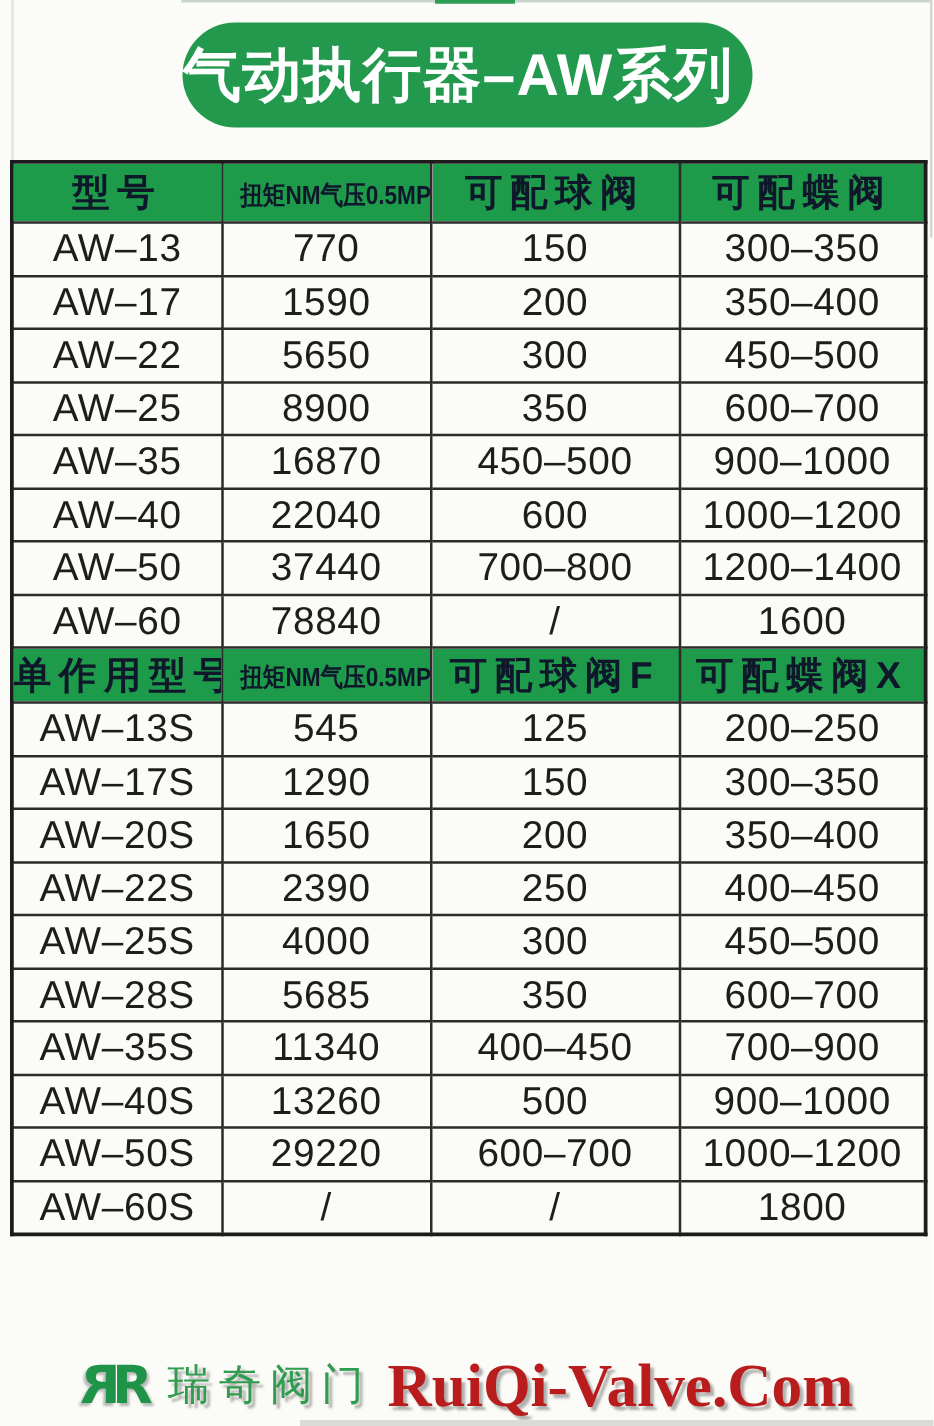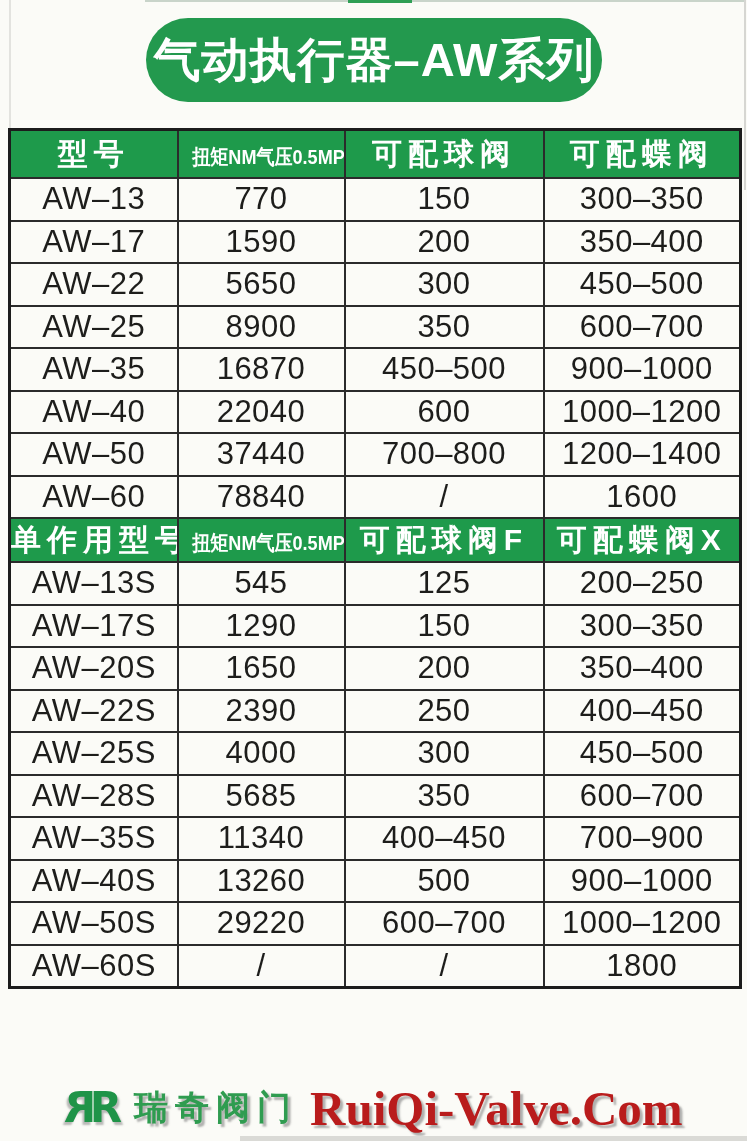--- a/index.html
+++ b/index.html
@@ -14,21 +14,21 @@
   .artifact-top-line{position:absolute;left:145px;top:0;width:600px;height:2px;background:#c9d4ca;}
   .artifact-top-line-green{position:absolute;left:348px;top:0;width:64px;height:3px;background:#2f9f55;}
   .artifact-left-tick{position:absolute;left:9px;top:0;width:2px;height:128px;background:#e3e3df;}
   .artifact-right-tick{position:absolute;right:1px;top:0;width:2px;height:190px;background:#d6d6d2;}
   .artifact-bottom-bar{position:absolute;left:240px;right:0;bottom:0;height:5px;background:#dadad6;}
 
   
   .banner{
     position:absolute;left:146px;top:18px;width:456px;height:84px;
     background:#23994e;border-radius:44px;
-    display:flex;align-items:center;justify-content:center;
+    display:flex;align-items:center;justify-content:flex-start;
   }
   .banner-text{
     color:#ffffff;font-size:47px;font-weight:bold;letter-spacing:1px;white-space:nowrap;
   }
 
   
   table.spec{
     position:absolute;left:8px;top:128px;width:731px;
     border-collapse:collapse;table-layout:fixed;
     border:3px solid #1c1c1c;
@@ -37,21 +37,21 @@
     border:2px solid #2b2b2b;
     text-align:center;vertical-align:middle;
     padding:0;overflow:hidden;white-space:nowrap;
   }
   table.spec td{
     height:40.5px;
     font-size:31px;color:#1d1d1b;
     letter-spacing:0.5px;
   }
   tr.head th{
-    background:#1e9a4b;color:#ffffff;
+    background:#1e9a4b;color:#0f172a;
     font-weight:bold;font-size:30px;letter-spacing:6px;
   }
   tr.head1 th{height:46px;}
   tr.head2 th{height:42px;margin-left:12px;}
   th .condense{
     display:inline-block;transform:scaleX(0.86);transform-origin:center;
     font-size:21px;letter-spacing:0;font-weight:bold;
   }
   th.model2-head{font-size:27px;letter-spacing:2px;}
 
@@ -61,21 +61,21 @@
     display:flex;align-items:center;justify-content:center;gap:12px;
   }
   .logo{
     display:inline-flex;align-items:center;
     color:#1f9448;font-family:"DejaVu Sans",sans-serif;
     font-weight:bold;font-size:42px;line-height:1;
     text-shadow:2px 3px 2px rgba(130,130,130,0.55);
   }
   .logo .flip{display:inline-block;transform:scaleX(-1);margin-right:-7px;}
   .brand-cn{
-    font-size:34px;font-weight:bold;color:#2f9c50;letter-spacing:7px;
+    font-size:34px;font-weight:normal;color:#2f9c50;letter-spacing:7px;
     text-shadow:3px 3px 2px rgba(125,125,125,0.6);white-space:nowrap;
   }
   .brand-en{
     font-family:"Liberation Serif","DejaVu Serif",serif;
     font-size:49px;font-weight:bold;color:#b91c1c;
     text-shadow:3px 3px 2px rgba(125,125,125,0.6);white-space:nowrap;
   }
 </style>
 </head>
 <body>

